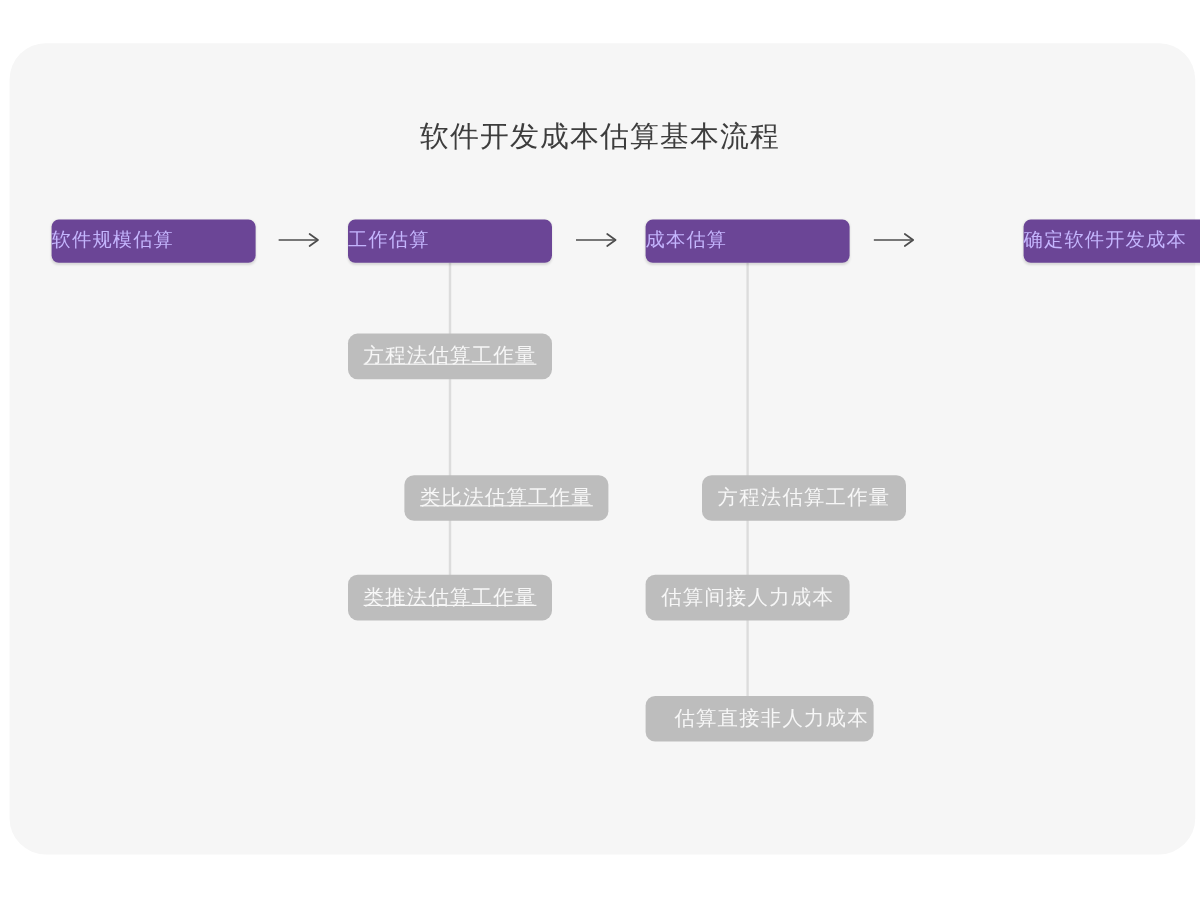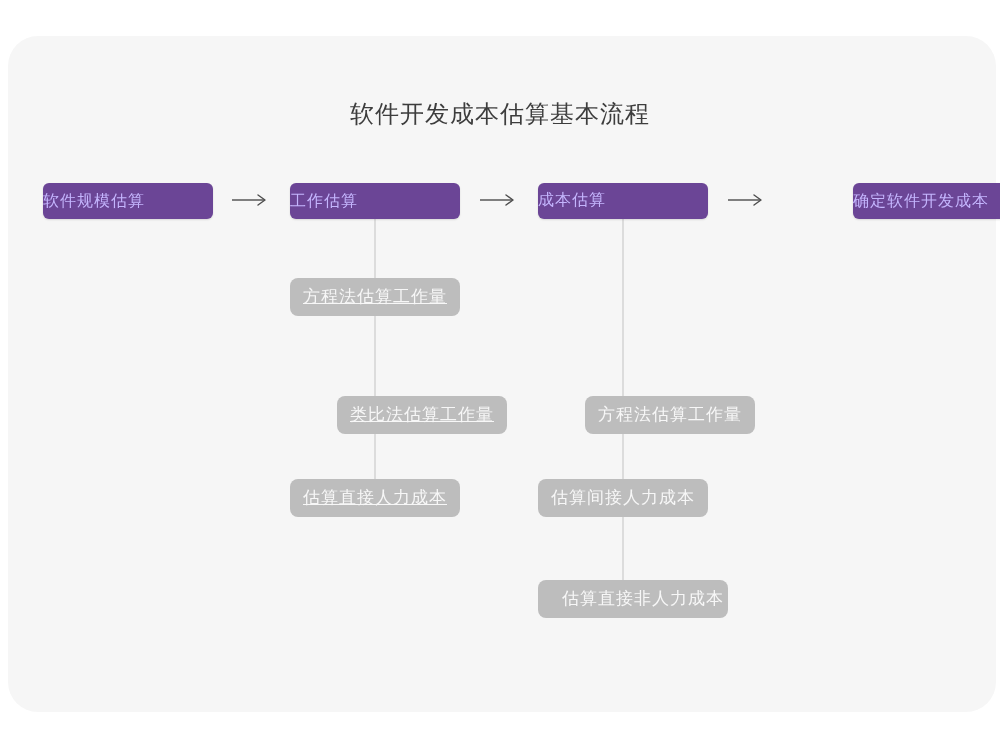--- a/index.html
+++ b/index.html
@@ -44,21 +44,21 @@
     background: #6b4596;
     border-radius: 6px;
     color: #c4b5fd;
     font-size: 16px;
     text-align: left;
     letter-spacing: 1px;
     box-shadow: 0 1px 2px rgba(0,0,0,0.12);
   }
   .stage-1 { left: 43px; }
   .stage-2 { left: 290px; }
-  .stage-3 { left: 538px; font-family: Liberation Mono, monospace; }
+  .stage-3 { left: 538px; }
   .stage-4 { left: 819px; margin-left: 34px; }
   .arrow {
     position: absolute;
     top: 193px;
     width: 38px;
     height: 14px;
   }
   .arrow-1 { left: 232px; }
   .arrow-2 { left: 480px; }
   .arrow-3 { left: 728px; }
@@ -118,19 +118,19 @@
 
   <svg class="arrow arrow-3" viewBox="0 0 38 14">
     <line x1="0" y1="7" x2="32" y2="7" stroke="#4d4d4d" stroke-width="1.4"></line>
     <path d="M26 2 L33 7 L26 12" fill="none" stroke="#4d4d4d" stroke-width="1.4" stroke-linecap="round" stroke-linejoin="round"></path>
   </svg>
 
   <div class="stage-node stage-4">确定软件开发成本</div>
 
   <div class="sub-node col-work row-1">方程法估算工作量</div>
   <div class="sub-node col-work row-2">类比法估算工作量</div>
-  <div class="sub-node col-work row-3">估算直接人力成本</div>
+  <div class="sub-node col-work row-3">类推法估算工作量</div>
 
   <div class="sub-node col-cost row-2">方程法估算工作量</div>
   <div class="sub-node col-cost row-3">估算间接人力成本</div>
   <div class="sub-node col-cost row-4">估算直接非人力成本</div>
 
 </div>
 
 </body></html>

